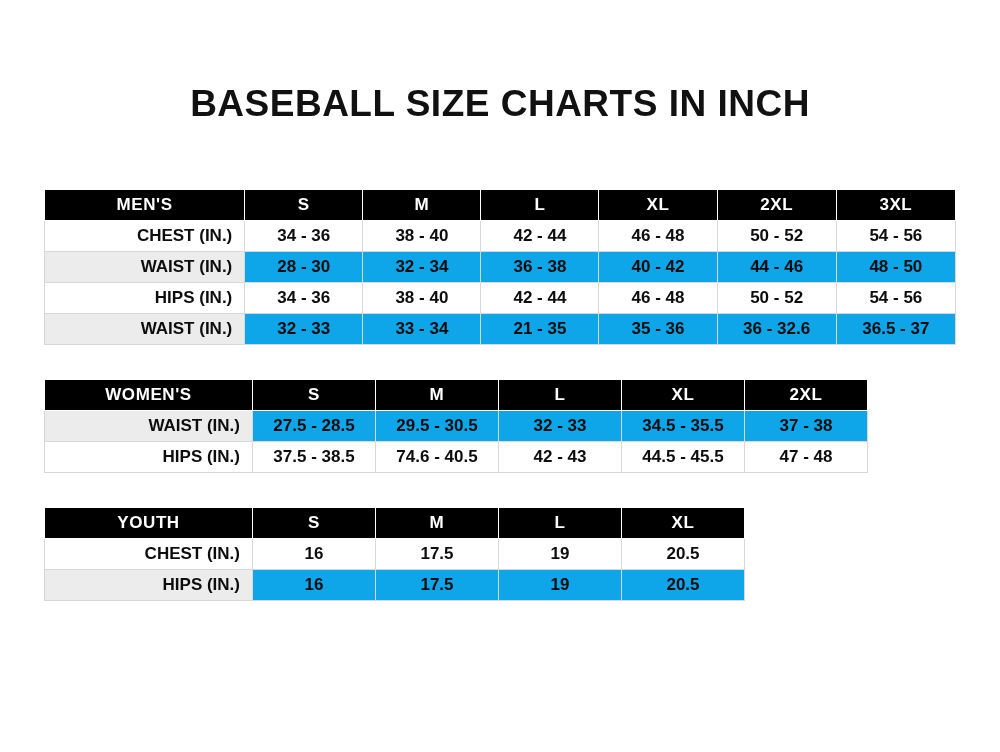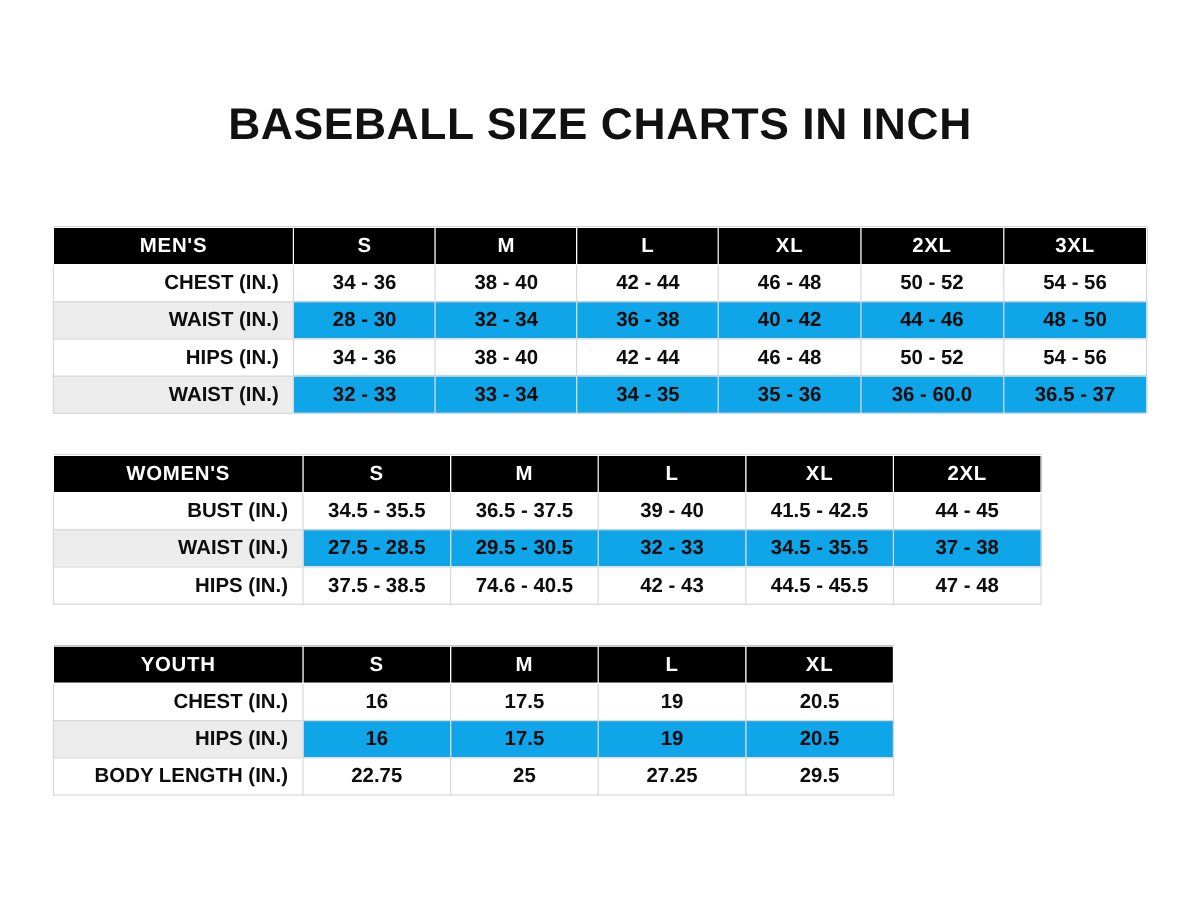--- a/index.html
+++ b/index.html
@@ -149,23 +149,23 @@
           <td>38 - 40</td>
           <td>42 - 44</td>
           <td>46 - 48</td>
           <td>50 - 52</td>
           <td>54 - 56</td>
         </tr>
         <tr class="even">
           <td class="row-label">WAIST (IN.)</td>
           <td>32 - 33</td>
           <td>33 - 34</td>
-          <td>34 - 35</td>
+          <td>21 - 35</td>
           <td>35 - 36</td>
-          <td>36 - 60.0</td>
+          <td>36 - 32.6</td>
           <td>36.5 - 37</td>
         </tr>
       </tbody>
     </table>
 
     <table class="size-table t-women">
       <colgroup>
         <col class="c0">
           <col class="cx">
           <col class="cx">
@@ -177,28 +177,20 @@
         <tr>
           <th class="row-head">WOMEN'S</th>
           <th>S</th>
           <th>M</th>
           <th>L</th>
           <th>XL</th>
           <th>2XL</th>
         </tr>
       </thead>
       <tbody>
-        <tr class="odd">
-          <td class="row-label">BUST (IN.)</td>
-          <td>34.5 - 35.5</td>
-          <td>36.5 - 37.5</td>
-          <td>39 - 40</td>
-          <td>41.5 - 42.5</td>
-          <td>44 - 45</td>
-        </tr>
         <tr class="even">
           <td class="row-label">WAIST (IN.)</td>
           <td>27.5 - 28.5</td>
           <td>29.5 - 30.5</td>
           <td>32 - 33</td>
           <td>34.5 - 35.5</td>
           <td>37 - 38</td>
         </tr>
         <tr class="odd">
           <td class="row-label">HIPS (IN.)</td>
@@ -236,24 +228,17 @@
           <td>19</td>
           <td>20.5</td>
         </tr>
         <tr class="even">
           <td class="row-label">HIPS (IN.)</td>
           <td>16</td>
           <td>17.5</td>
           <td>19</td>
           <td>20.5</td>
         </tr>
-        <tr class="odd">
-          <td class="row-label">BODY LENGTH (IN.)</td>
-          <td>22.75</td>
-          <td>25</td>
-          <td>27.25</td>
-          <td>29.5</td>
-        </tr>
       </tbody>
     </table>
 
   </div>
 </div>
 
 </body></html>

